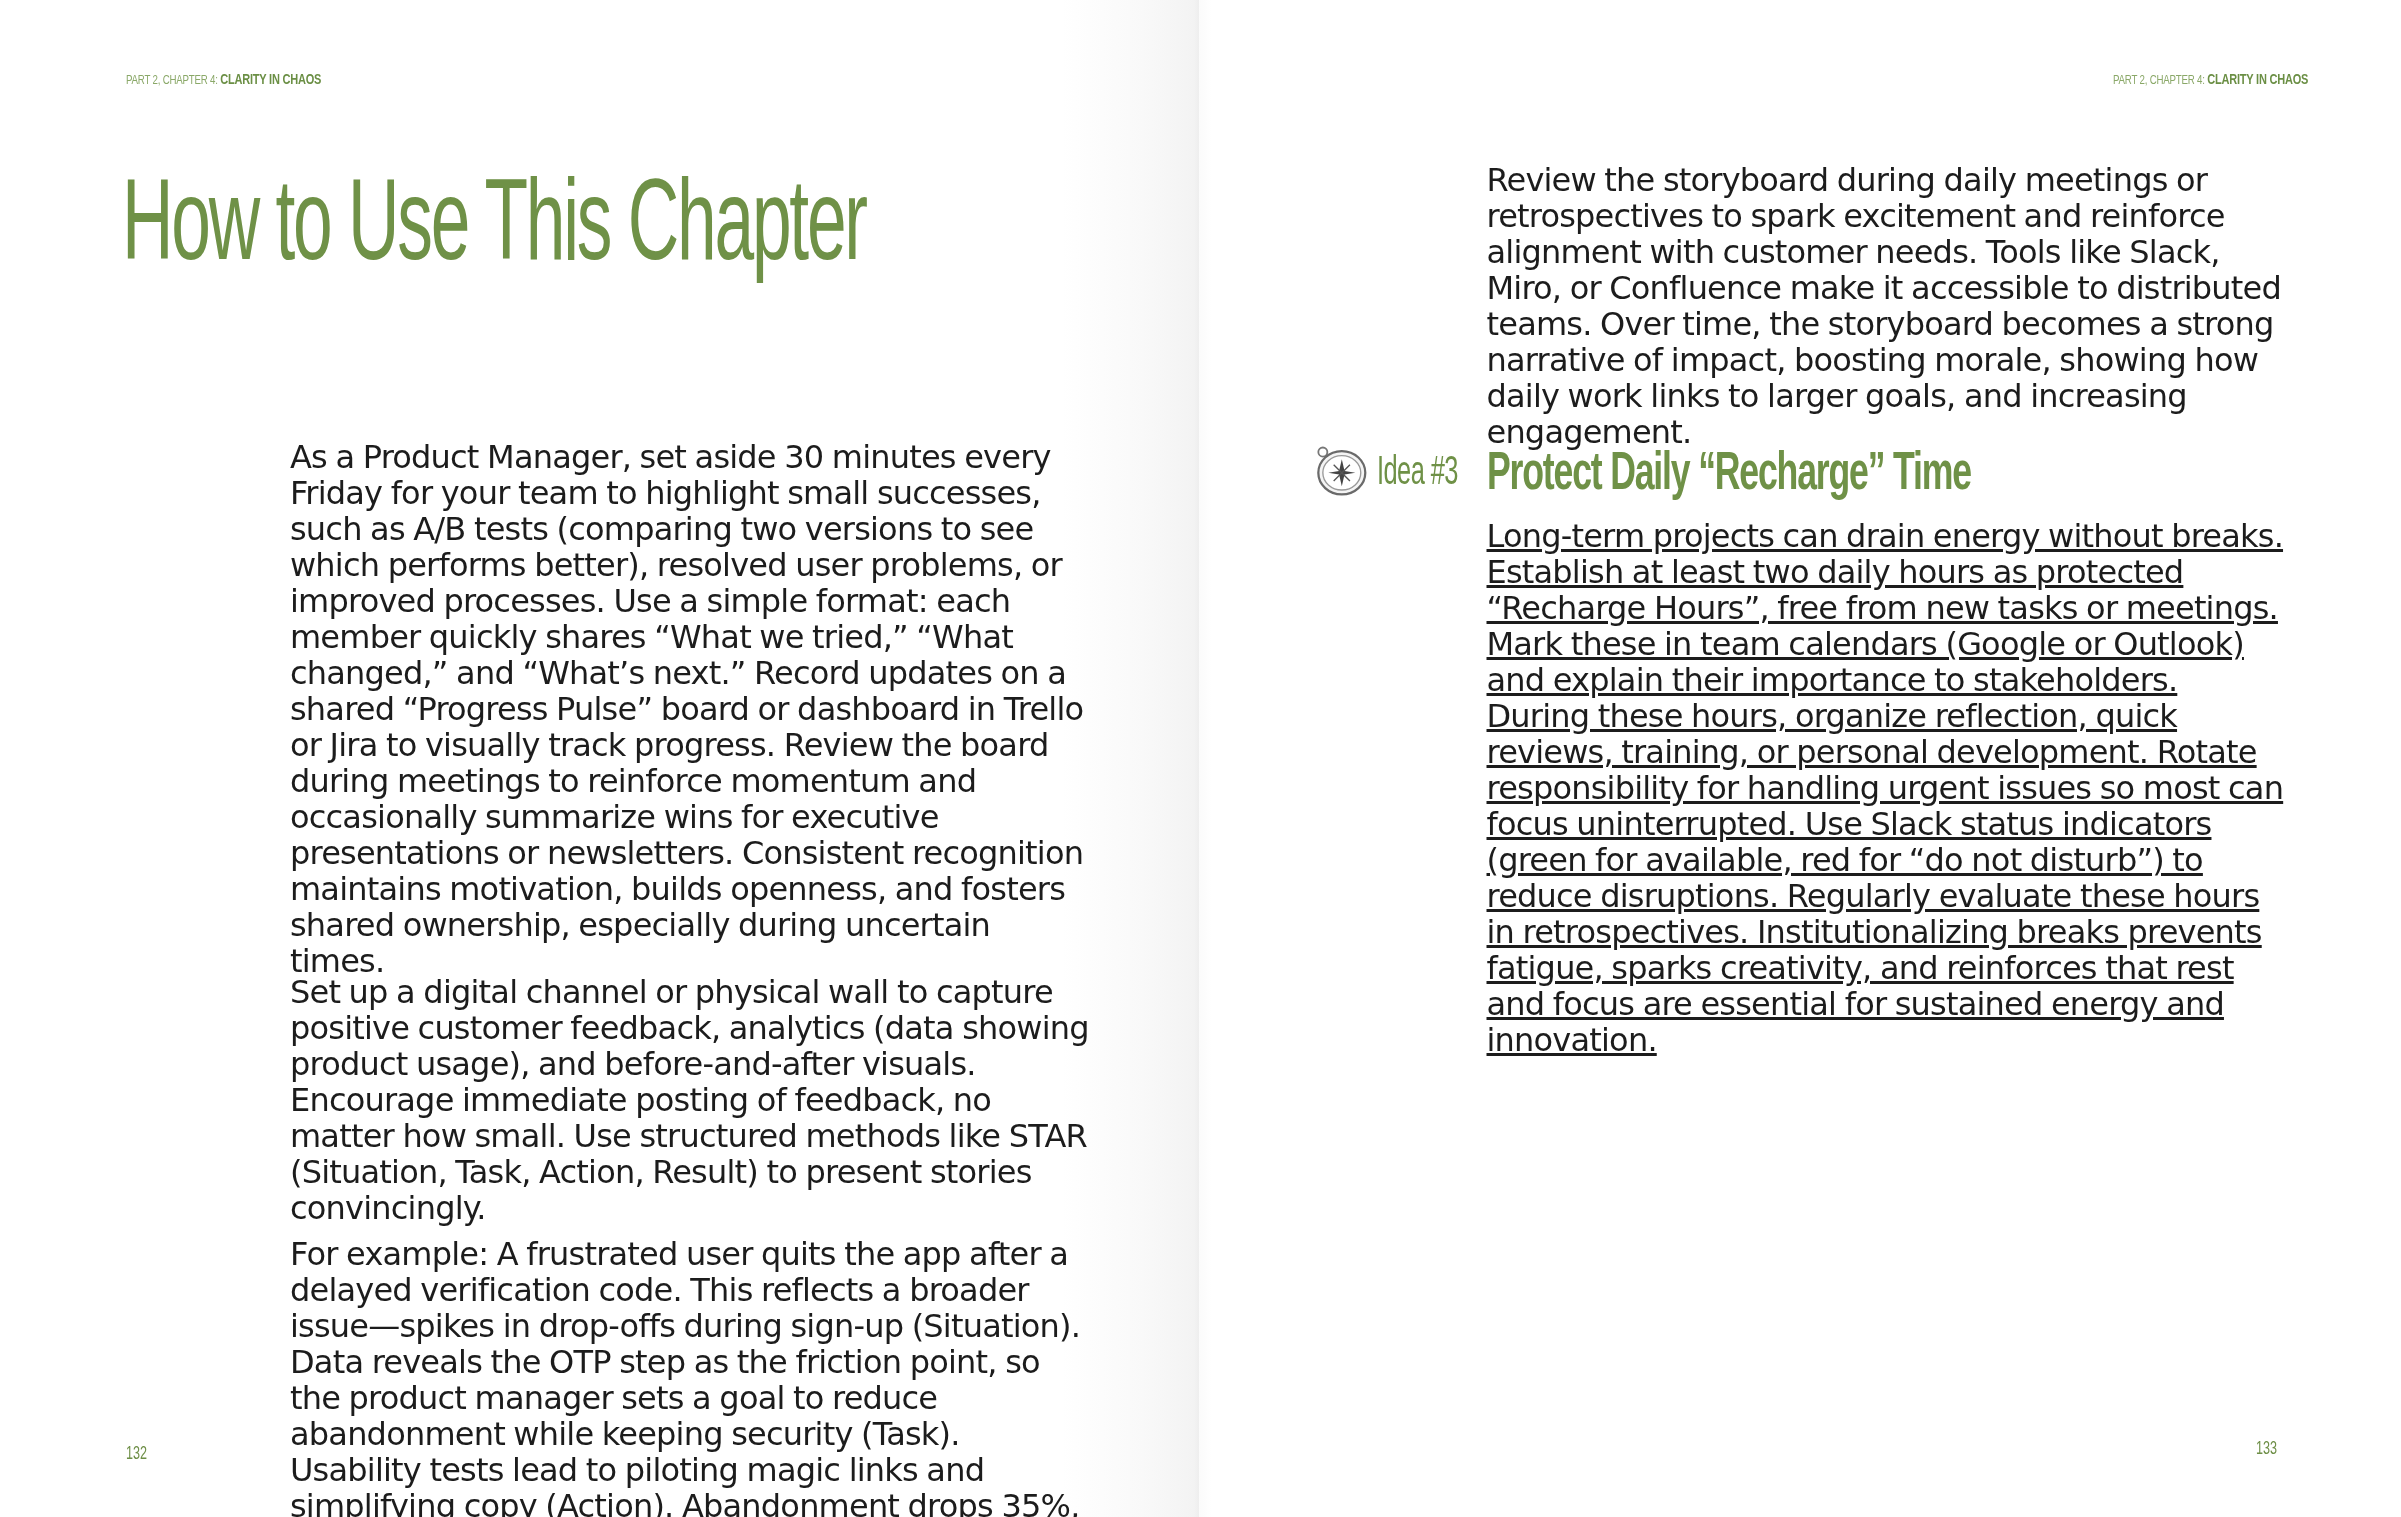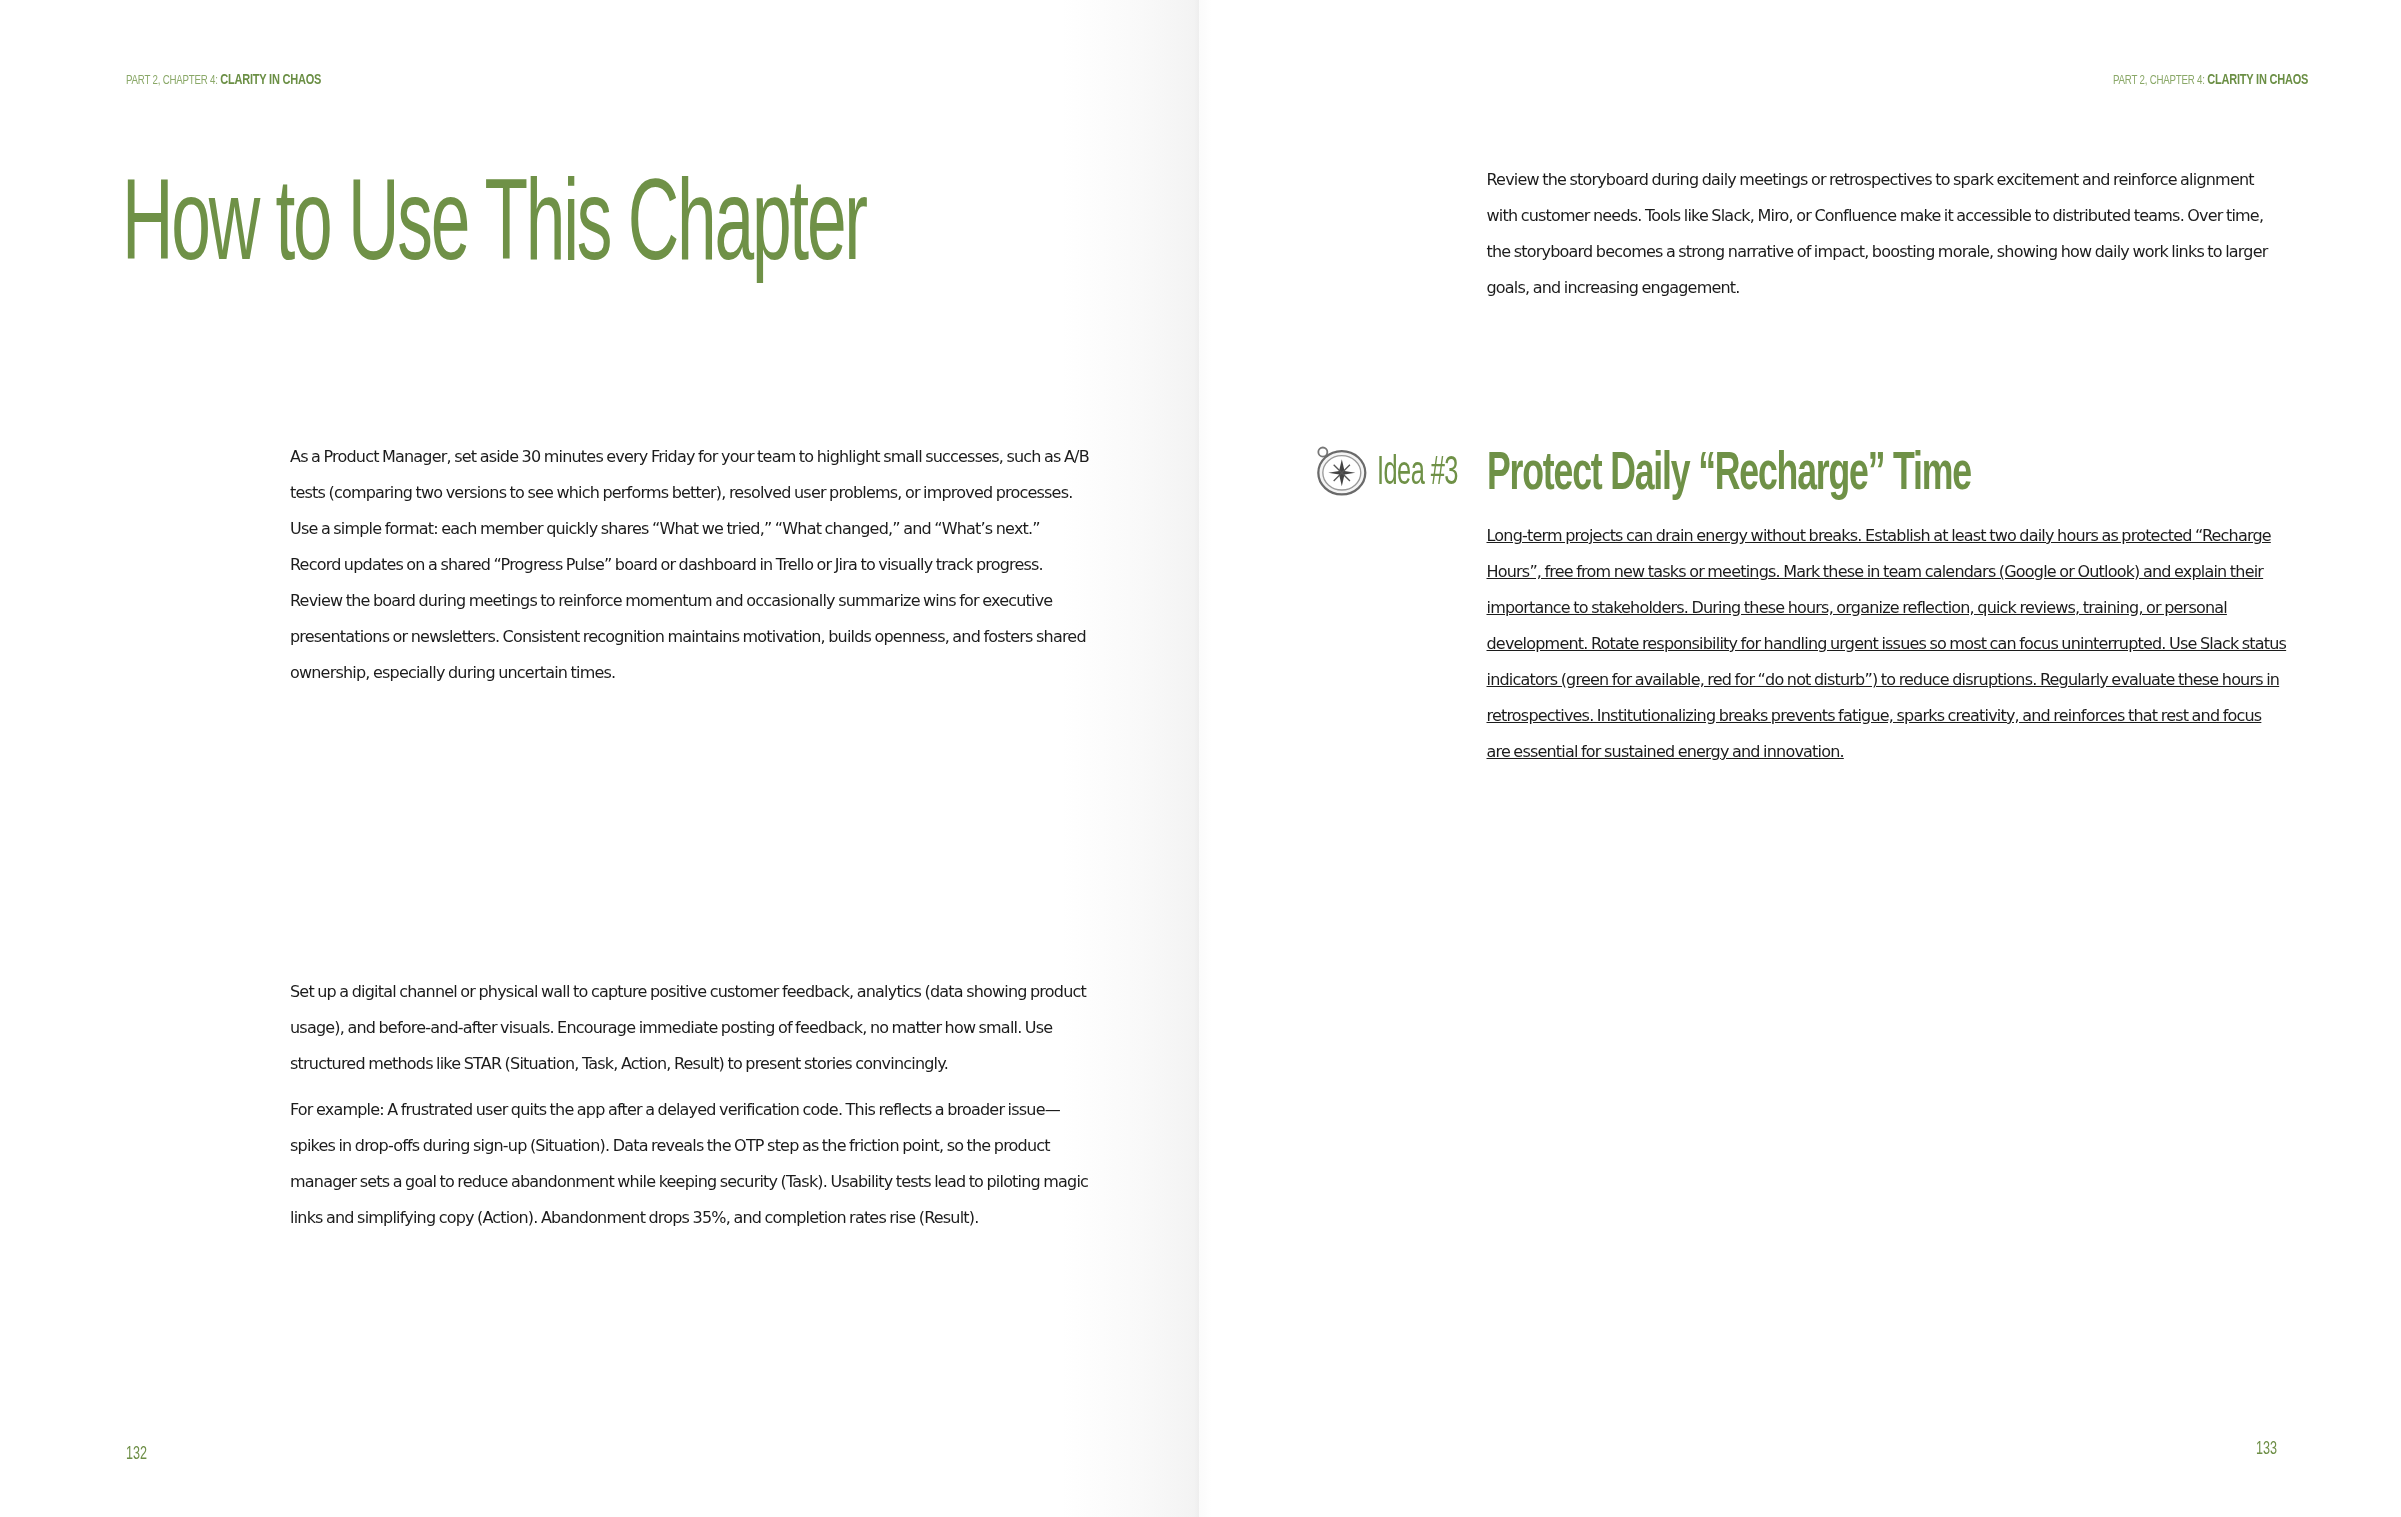--- a/index.html
+++ b/index.html
@@ -104,21 +104,21 @@
       color: #6f9147;
       letter-spacing: -1.8px;
       display: inline-block;
       transform: scaleX(0.66);
       transform-origin: left center;
     }
 
     .body-block {
       position: absolute;
       font-family: "DejaVu Sans", sans-serif;
-      font-size: 16px;
+      font-size: 32px;
       line-height: 36px;
       color: #1c1c1c;
       letter-spacing: -0.8px;
       word-spacing: -0.9px;
     }
     .body-block p {
       margin: 0 0 10px 0;
     }
 
     

